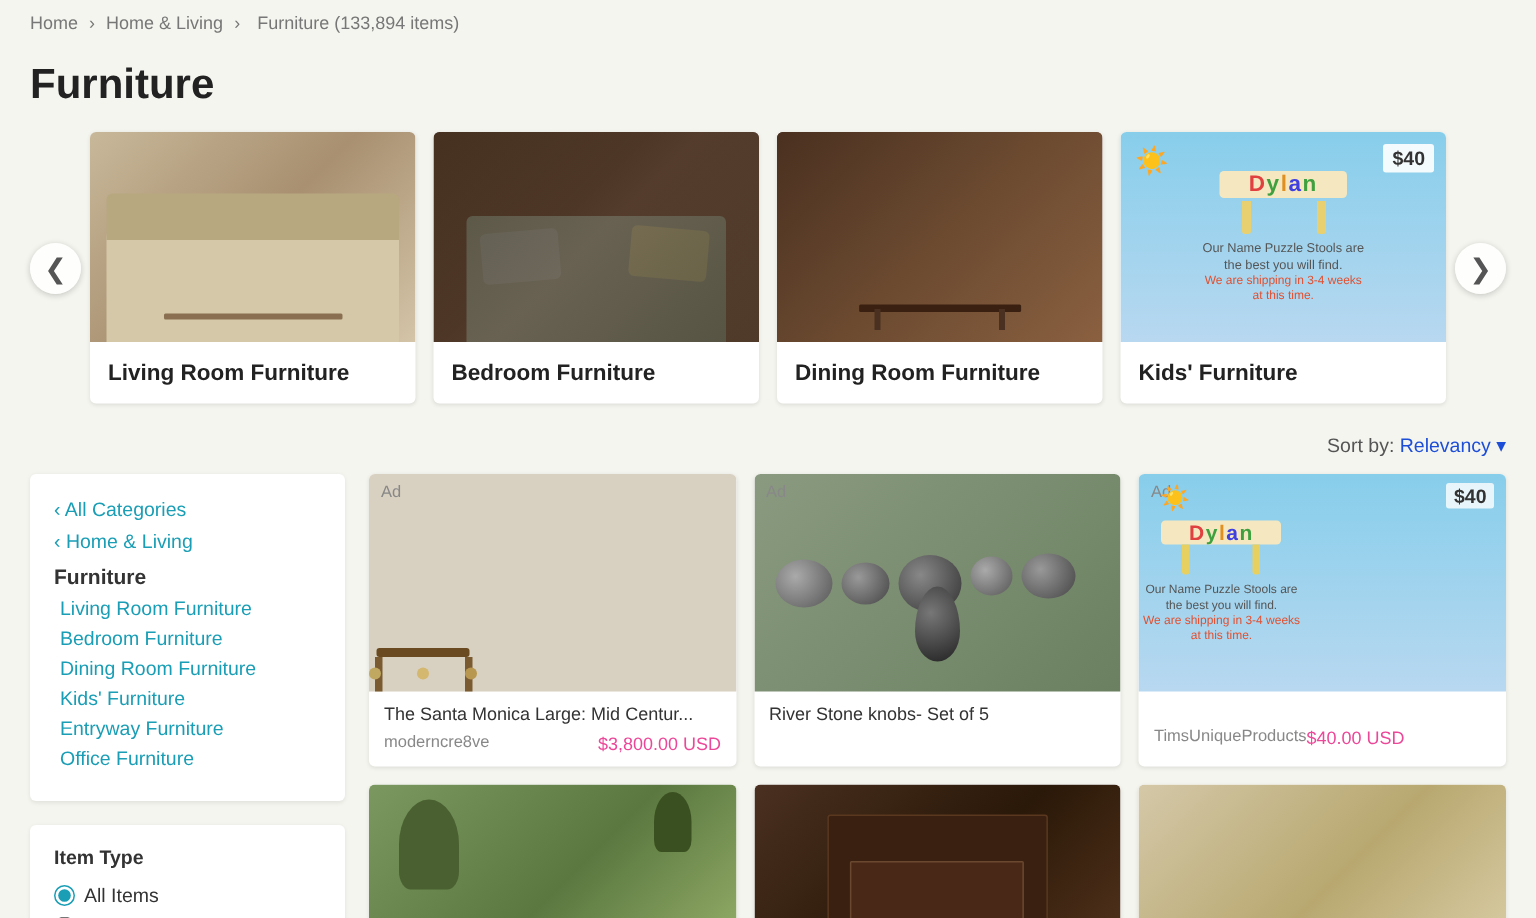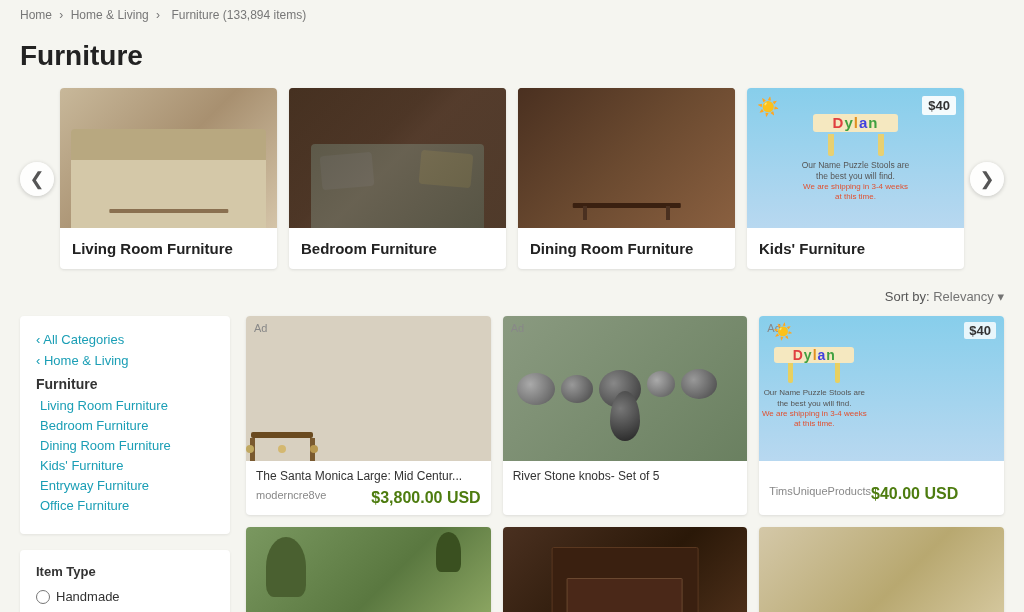--- a/index.html
+++ b/index.html
@@ -23,21 +23,21 @@
     .cat-img-dining { background: linear-gradient(135deg, #4a3020 0%, #6b5040 50%, #8a7060 100%); position: relative; }
     .cat-img-kids { background: linear-gradient(180deg, #87ceeb 0%, #b0d4e8 100%); position: relative; }
     
     .nav-arrow { position: absolute; top: 50%; transform: translateY(-50%); background: rgba(255,255,255,0.8); border: none; border-radius: 50%; width: 32px; height: 32px; font-size: 18px; cursor: pointer; display: flex; align-items: center; justify-content: center; color: #666; box-shadow: 0 1px 4px rgba(0,0,0,0.2); }
     .nav-arrow-left { left: 8px; }
     .nav-arrow-right { right: 8px; }
     
     .carousel-wrapper { position: relative; }
     
     .sort-bar { text-align: right; margin-bottom: 12px; font-size: 13px; color: #555; }
-    .sort-bar a { color: #737373; text-decoration: none; }
+    .sort-bar a { color: #1d4ed8; text-decoration: none; }
     .sort-bar a:after { content: ' ▾'; }
     
     .two-col { display: flex; gap: 16px; }
     
     .sidebar { width: 210px; flex-shrink: 0; }
     .sidebar-nav { background: #fff; border-radius: 4px; padding: 16px; margin-bottom: 16px; box-shadow: 0 1px 3px rgba(0,0,0,0.08); }
     .sidebar-nav .nav-link { display: block; color: #1a9eb5; text-decoration: none; font-size: 13px; margin-bottom: 6px; }
     .sidebar-nav .nav-link:before { content: '‹ '; }
     .sidebar-nav .category-title { font-weight: 700; font-size: 14px; color: #333; margin: 8px 0 6px; }
     .sidebar-nav .sub-link { display: block; color: #1a9eb5; text-decoration: none; font-size: 13px; margin-bottom: 5px; padding-left: 4px; }
@@ -49,21 +49,21 @@
     
     .products-grid { flex: 1; }
     .product-row { display: grid; grid-template-columns: 1fr 1fr 1fr; gap: 12px; margin-bottom: 12px; }
     
     .product-card { background: #fff; border-radius: 4px; overflow: hidden; box-shadow: 0 1px 3px rgba(0,0,0,0.1); cursor: pointer; }
     .product-card .prod-img { width: 100%; height: 140px; display: flex; align-items: center; justify-content: flex-start; overflow: hidden; position: relative; }
     .product-card .ad-badge { position: absolute; top: 6px; left: 8px; font-size: 11px; color: #888; }
     .product-card .prod-info { padding: 8px 10px; }
     .product-card .prod-name { font-size: 12px; color: #333; margin-bottom: 4px; white-space: nowrap; overflow: hidden; text-overflow: ellipsis; }
     .product-card .prod-shop { font-size: 11px; color: #888; }
-    .product-card .prod-price { font-size: 16px; color: #4d7c0f; font-weight: 700; float: right; }
+    .product-card .prod-price { font-size: 12px; color: #ec4899; font-weight: 400; float: right; }
     
     .prod-img-table1 { background: linear-gradient(135deg, #e8e0d0 0%, #c0b090 100%); }
     .prod-img-rocks { background: linear-gradient(135deg, #7a8a7a 0%, #5a6a5a 100%); }
     .puzzle-price { position: absolute; top: 8px; right: 8px; background: rgba(255,255,255,0.9); padding: 2px 6px; border-radius: 2px; font-size: 13px; font-weight: 700; color: #333; }
     .puzzle-stool { display: flex; flex-direction: column; align-items: center; justify-content: center; height: 100%; }
 
     .kids-puzzle-card { position: relative; }
   </style>
 </head>
 <body>
@@ -157,20 +157,24 @@
         <a class="sub-link">Bedroom Furniture</a>
         <a class="sub-link">Dining Room Furniture</a>
         <a class="sub-link">Kids' Furniture</a>
         <a class="sub-link">Entryway Furniture</a>
         <a class="sub-link">Office Furniture</a>
       </div>
 
       <div class="filter-box">
         <h3>Item Type</h3>
         <div class="filter-option">
+          <input type="radio" name="item-type" checked="" style="">
+          <label>All Items</label>
+        </div>
+        <div class="filter-option">
           <input type="radio" name="item-type" style="">
           <label>Handmade</label>
         </div>
       </div>
     </div>
 
     <div class="products-grid">
       <div class="product-row">
 
         <div class="product-card">

